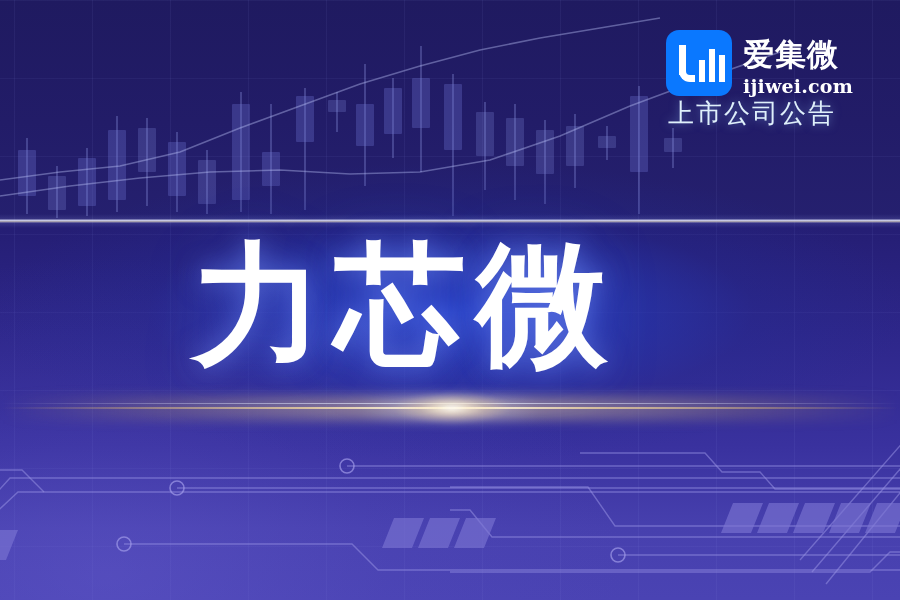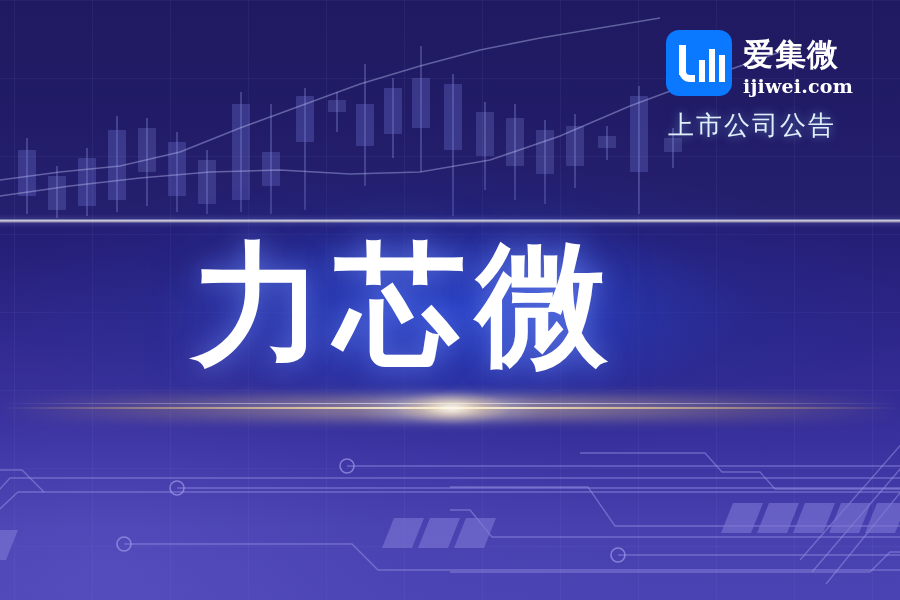--- a/index.html
+++ b/index.html
@@ -263,21 +263,20 @@
   #brand-en {
     margin-top: 7px;
     font-size: 19px;
     font-weight: 700;
     color: #ffffff;
     letter-spacing: 0.2px;
     font-family: "DejaVu Serif", "Liberation Serif", serif;
     white-space: nowrap;
   }
   #logo-subtitle {
-    margin-top: 12px;
     font-size: 26px;
     font-weight: 400;
     letter-spacing: 2px;
     color: #dff0fb;
     text-shadow: 0 0 10px rgba(150,200,255,0.55);
     font-family: "DejaVu Sans", "Liberation Sans", sans-serif;
     white-space: nowrap;
     text-align: left;
     padding-left: 2px;
   }

